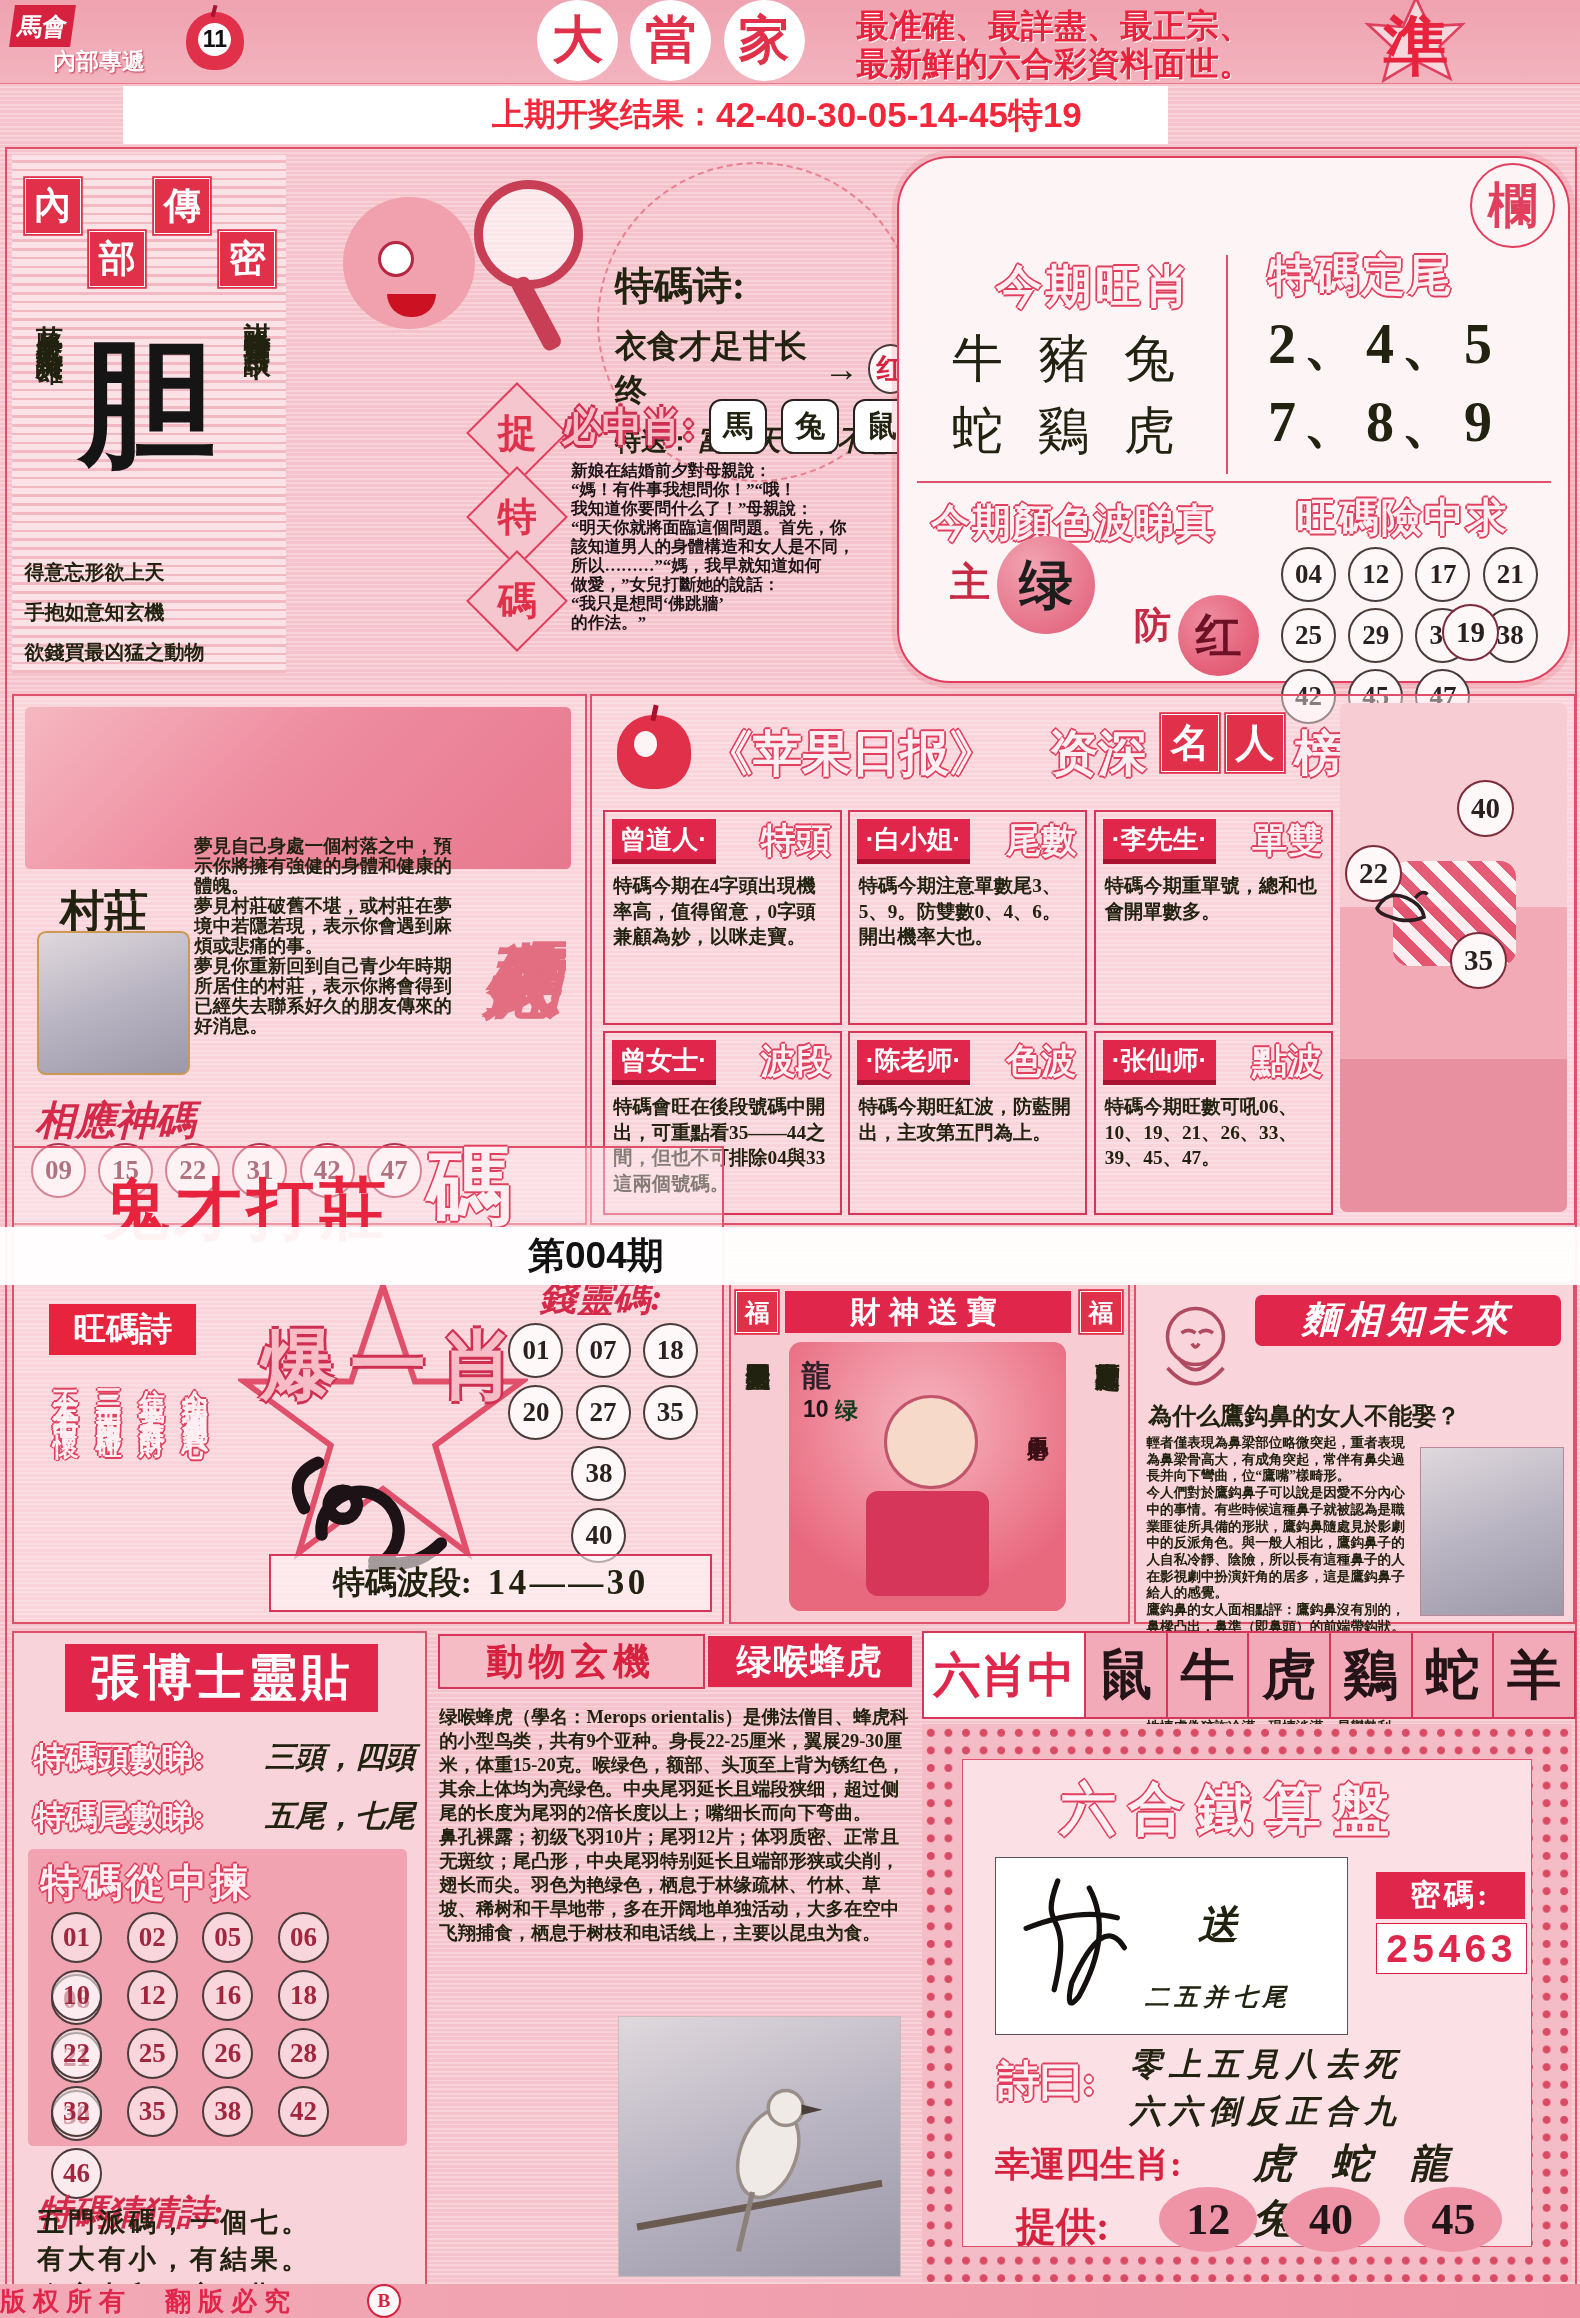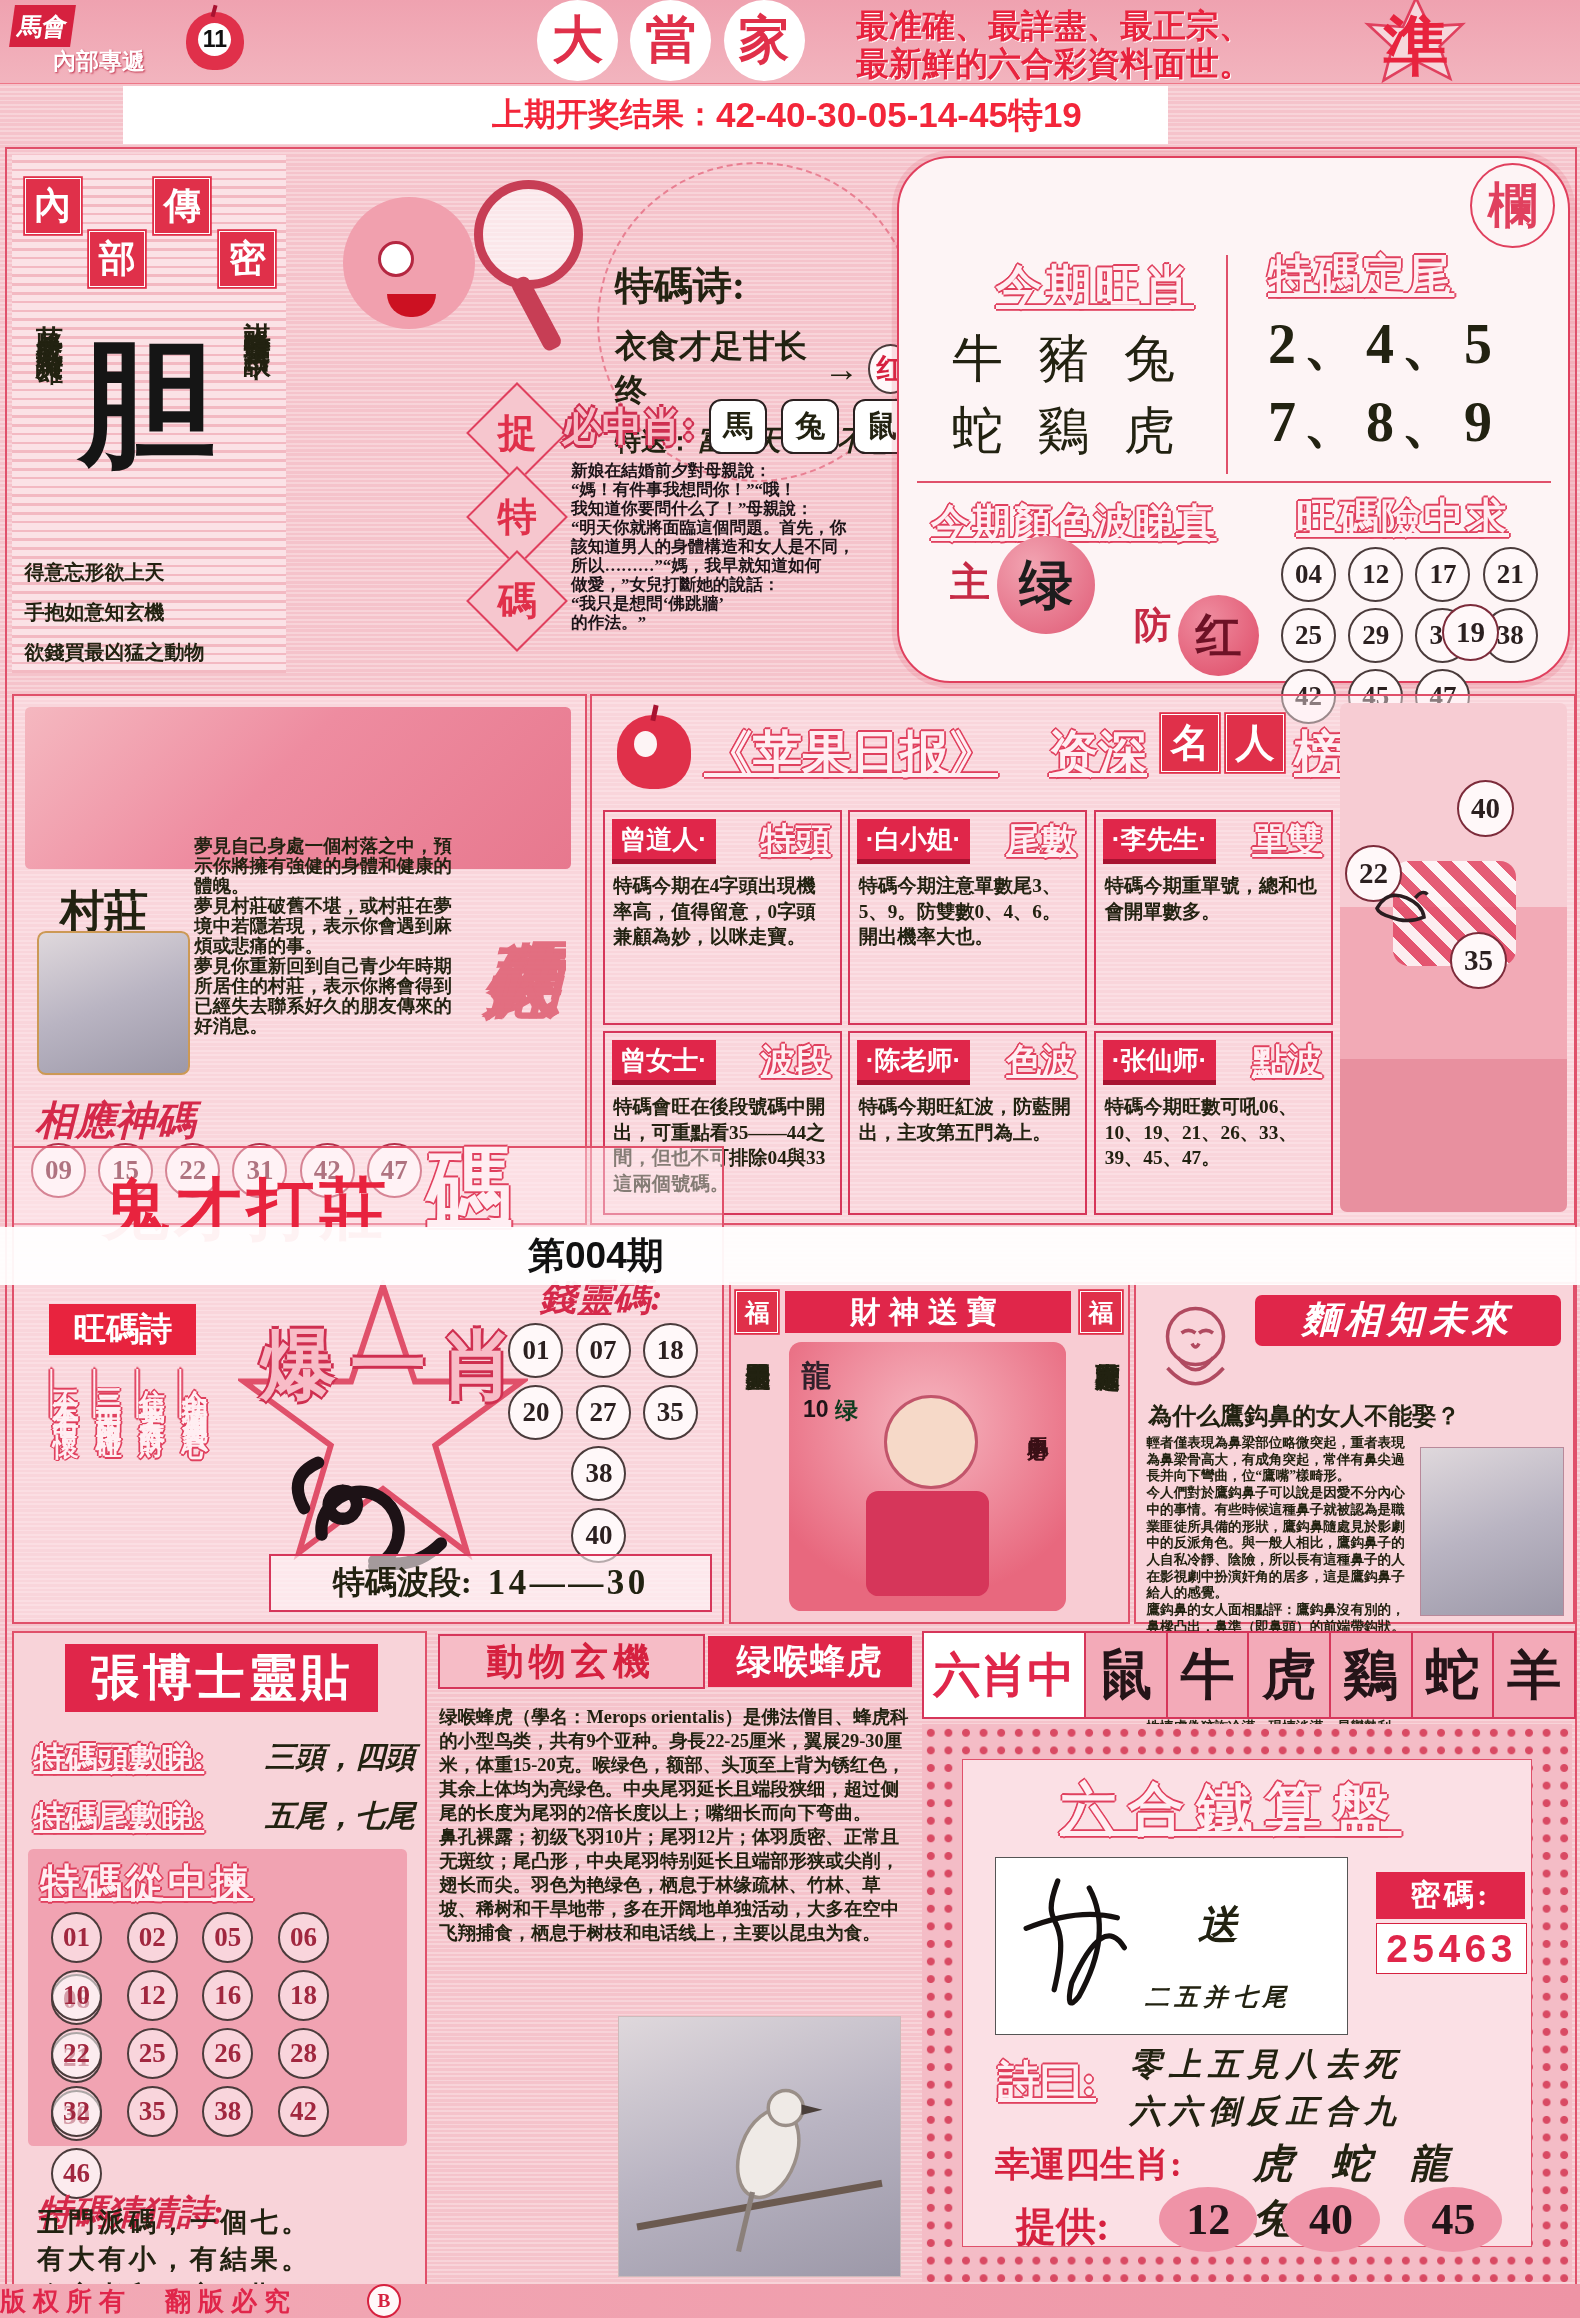--- a/index.html
+++ b/index.html
@@ -3,21 +3,21 @@
 <meta charset="utf-8">
 <style>
   html,body{margin:0;padding:0;background:#888;}
   .page{position:relative;width:1580px;height:2319px;overflow:hidden;
     font-family:"Liberation Sans",sans-serif;color:#221;
     background:#f5c3cb;
     background-image:repeating-linear-gradient(0deg,rgba(255,255,255,.28) 0 1.8px,rgba(0,0,0,0) 1.8px 4.4px);}
   .abs{position:absolute;}
   .serif{font-family:"Liberation Serif","DejaVu Serif",serif;}
   .vt{writing-mode:vertical-rl;text-orientation:upright;}
-  .hollow{color:#ffeef2;text-shadow:-1.8px 0 #e0405e,1.8px 0 #e0405e,0 -1.8px #e0405e,0 1.8px #e0405e,-0.9px -0.9px #e0405e,0.9px 0.9px #e0405e;text-decoration:underline;}
+  .hollow{color:#ffeef2;text-shadow:-1.8px 0 #e0405e,1.8px 0 #e0405e,0 -1.8px #e0405e,0 1.8px #e0405e,-0.9px -0.9px #e0405e,0.9px 0.9px #e0405e;}
   .hollow-big{color:#f8bcc7;text-shadow:-2.6px 0 #cf2f50,2.6px 0 #cf2f50,0 -2.6px #cf2f50,0 2.6px #cf2f50;}
   .panel{position:absolute;border:2.6px solid #e0506a;background:rgba(255,235,239,.45);}
   .ball,.balls span{display:inline-flex;align-items:center;justify-content:center;
     border:2.6px solid #4a3b3b;border-radius:50%;background:#fff8f9;
     font-weight:bold;font-family:"Liberation Serif",serif;color:#2b2020;}
   .balls span{width:51px;height:51px;font-size:27px;margin:4.4px 6.1px;}
   .balls.red span{border-color:#b5304a;color:#6d1226;}
   .balls.pick span{width:47px;height:47px;background:rgba(255,255,255,.55);color:#a1273f;margin:5.3px 12.3px;}
   .lines span{display:block;}
   .vcols{writing-mode:vertical-rl;text-orientation:upright;}

